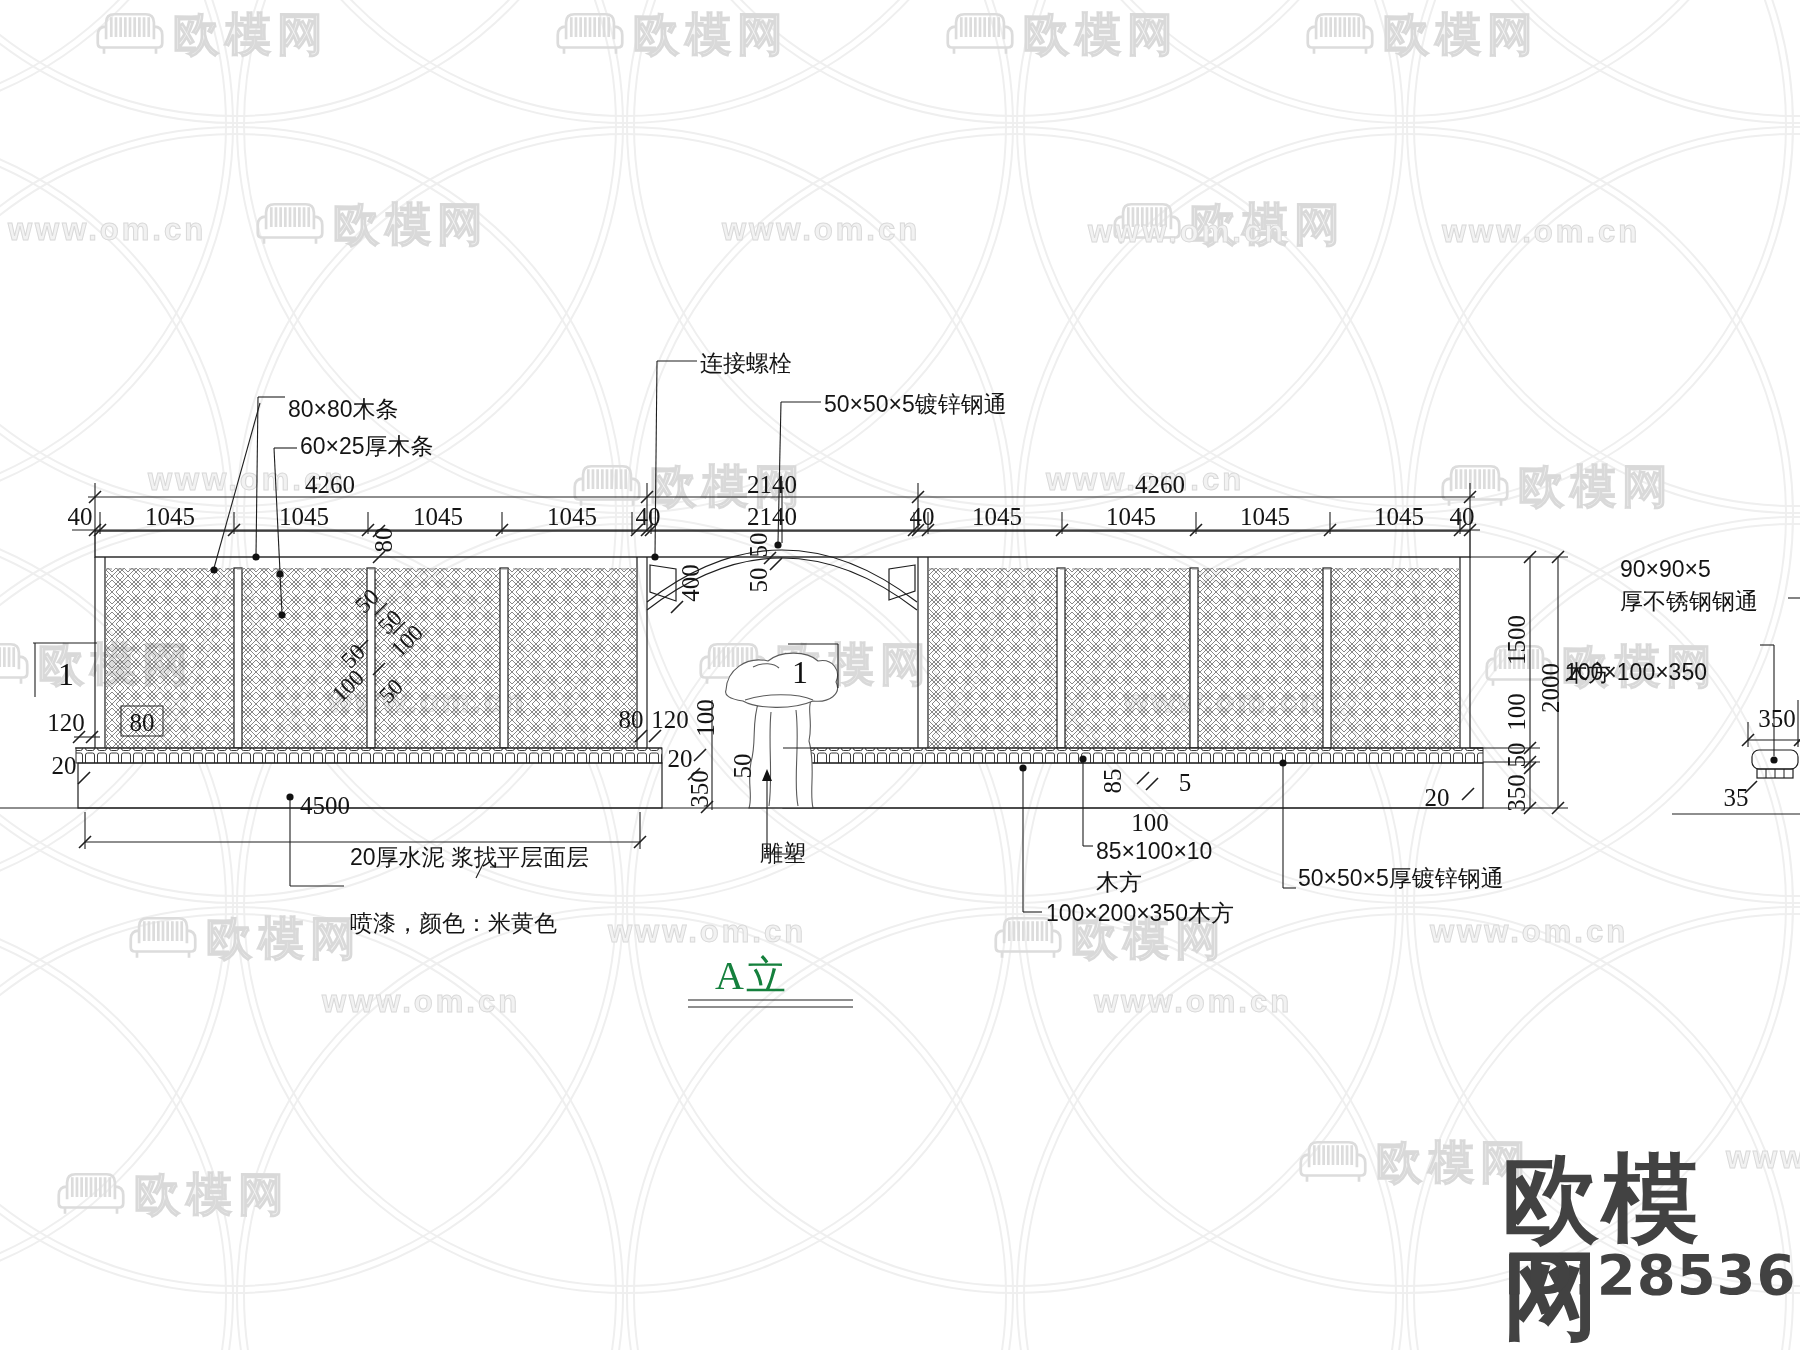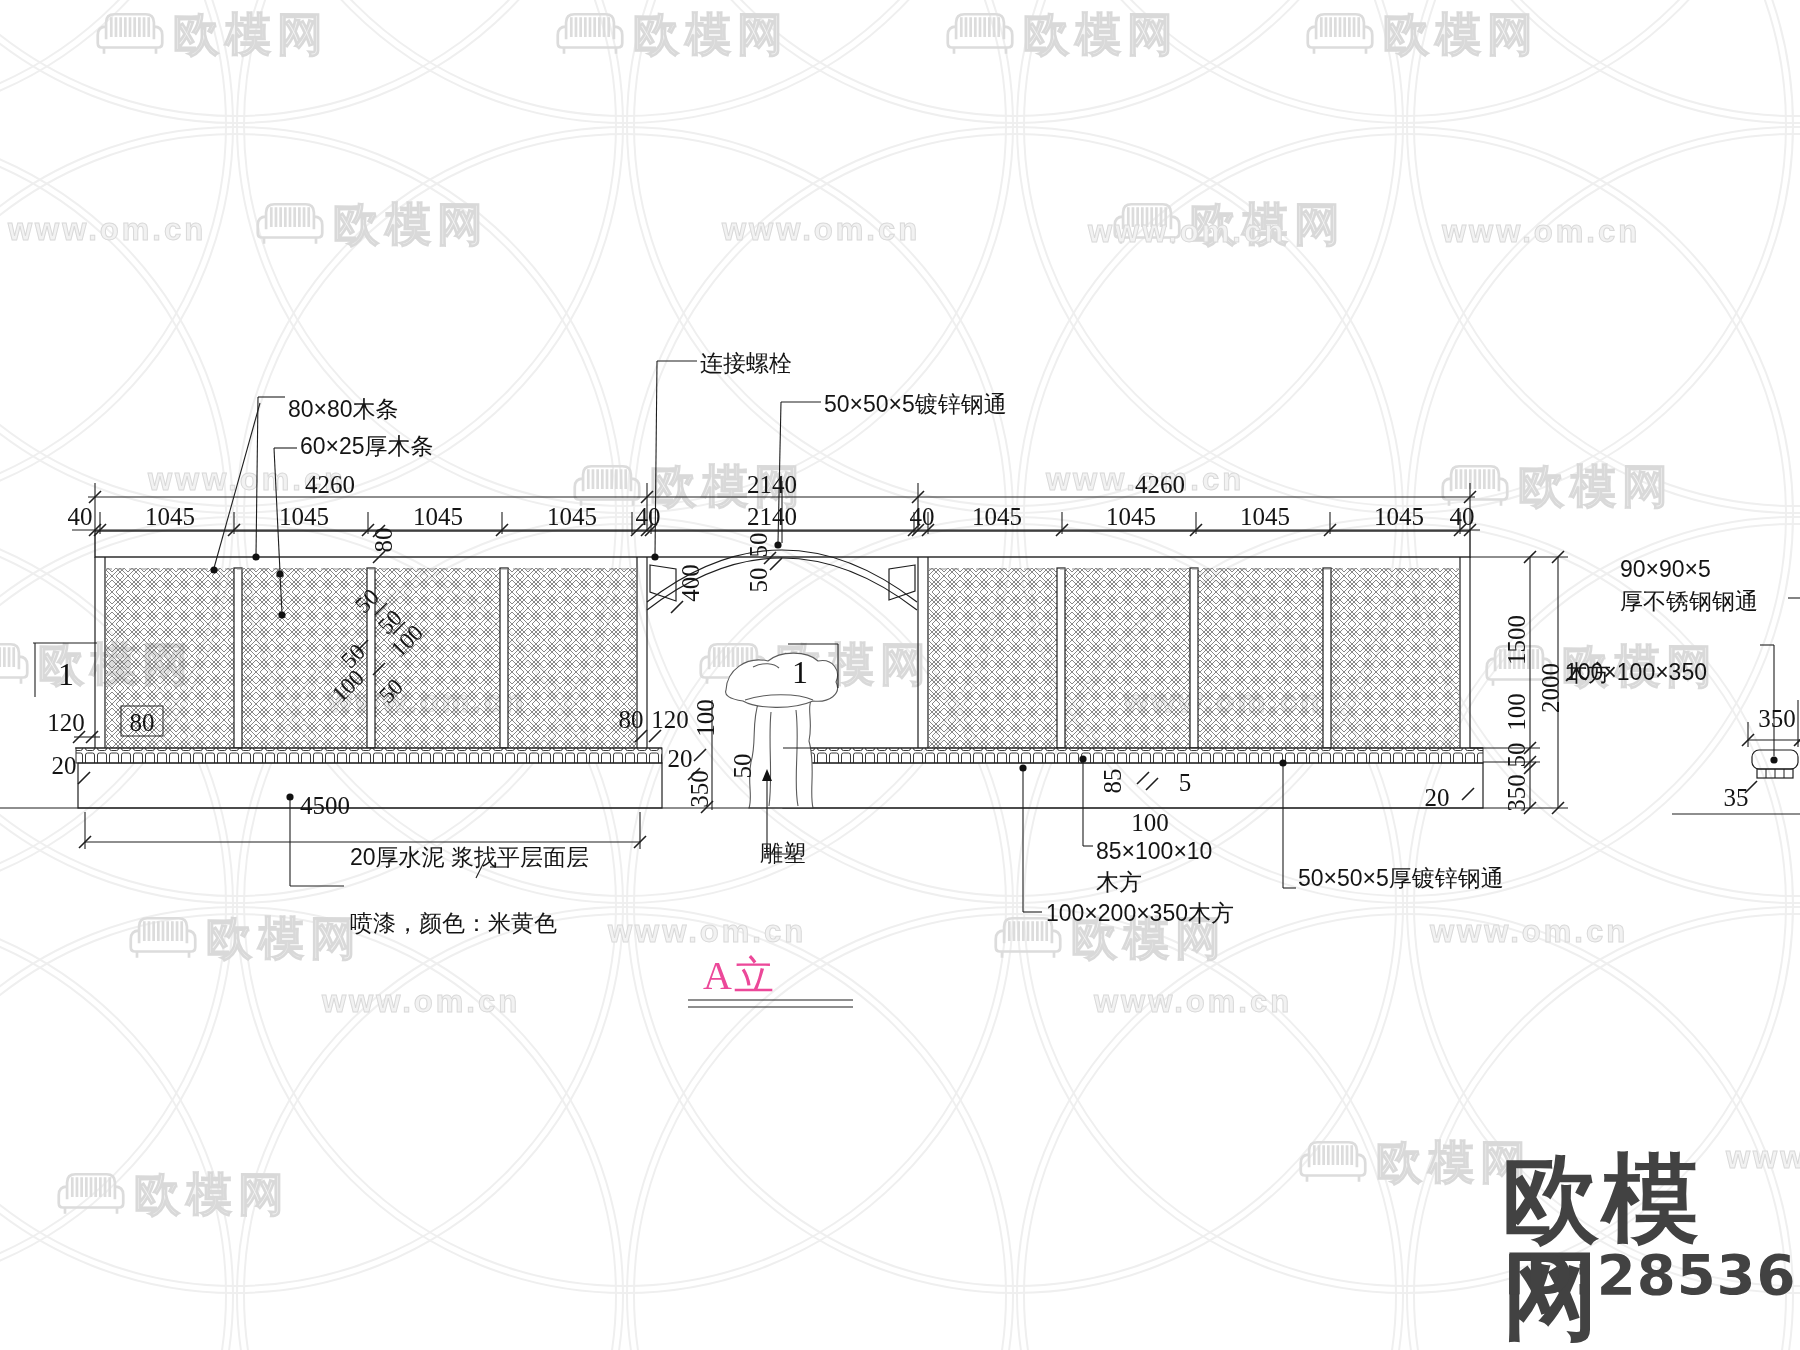--- a/index.html
+++ b/index.html
@@ -6,21 +6,21 @@
   #stage{position:relative;width:1800px;height:1350px;background:#fff;overflow:hidden;
          font-family:"Liberation Sans",sans-serif;}
   #wm,#dwg{position:absolute;left:0;top:0;width:1800px;height:1350px;}
   .dim{position:absolute;transform:translateX(-50%);font:25px/1 "Liberation Serif",serif;
        color:#141414;white-space:nowrap;}
   .rv{transform:translate(-50%,-50%) rotate(-90deg);}
   .r45{transform:translate(-50%,-50%) rotate(-45deg);font-size:23px;}
   .lbl{position:absolute;font:26px/1.2 "Liberation Sans",sans-serif;color:#141414;white-space:nowrap;}
   .lbl2{font-size:23px;}
   .mk{position:absolute;transform:translateX(-50%);font:32px/1 "Liberation Serif",serif;color:#101010;}
-  .view-title{position:absolute;font:40px/1 "Liberation Serif",serif;color:#ec4899;letter-spacing:2px;}
+  .view-title{position:absolute;font:40px/1 "Liberation Serif",serif;color:#15803d;letter-spacing:2px;margin-left:12px;}
   .logo-brand{position:absolute;left:1502px;top:1150px;font:bold 97px/1 "DejaVu Sans",sans-serif;
               color:#424242;letter-spacing:3px;}
   .logo-id{position:absolute;left:1504px;top:1247px;font:bold 56px/1 "DejaVu Sans",sans-serif;
            color:#424242;letter-spacing:1px;}
 </style>
 </head>
 <body>
 
 <div id="stage">
 

